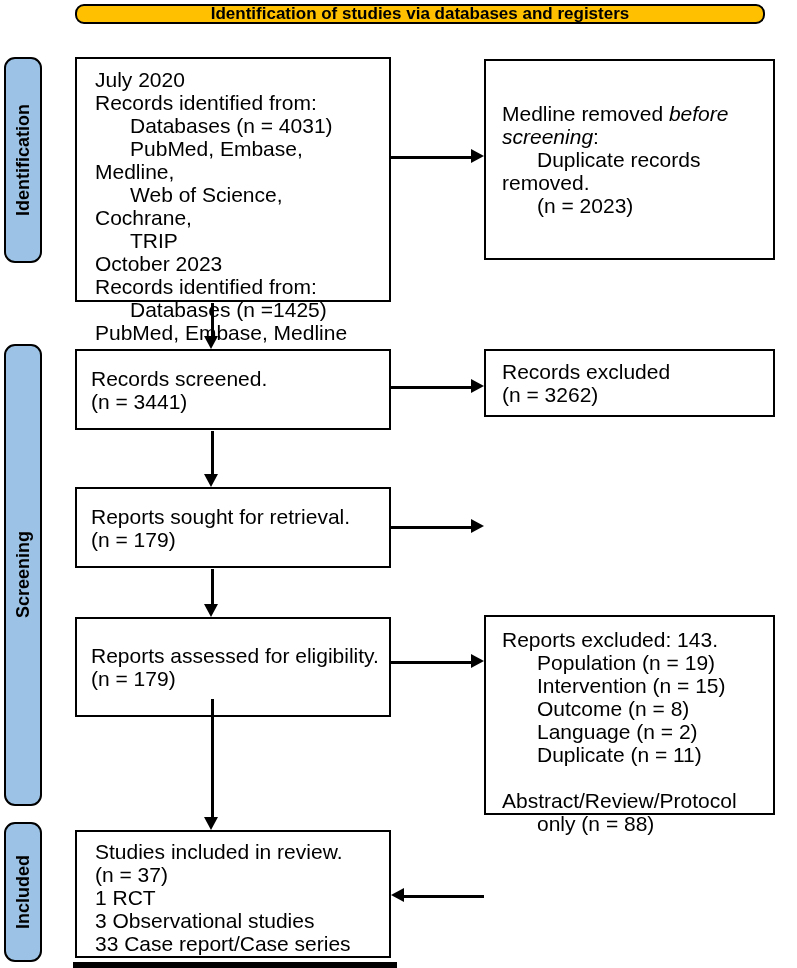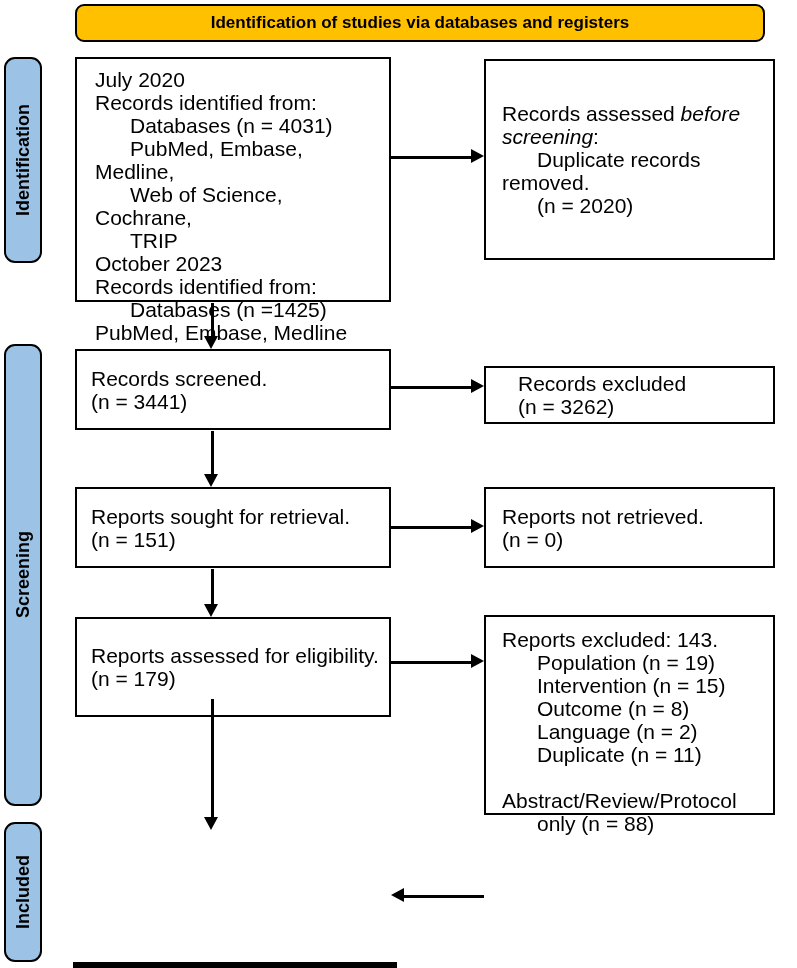--- a/index.html
+++ b/index.html
@@ -6,21 +6,21 @@
   #figure {
     position:relative;
     width:797px; height:968px;
     background:#ffffff;
     font-family:"Liberation Sans", sans-serif;
     color:#000;
     overflow:hidden;
   }
   
   .banner {
-    position:absolute; left:75px; top:4px; width:690px; height:38px;
+    position:absolute; left:75px; top:4px; width:690px; height:20px;
     background:#FFC000; border:2.5px solid #000; border-radius:9px;
     box-sizing:border-box;
     display:flex; align-items:center; justify-content:center;
     font-weight:bold; font-size:17px;
   }
   
   .stage {
     position:absolute; left:4px; width:38px;
     background:#9CC3E6; border:2.5px solid #000; border-radius:11px;
     box-sizing:border-box;
@@ -38,21 +38,21 @@
     position:absolute; background:#fff; border:2.5px solid #000;
     box-sizing:border-box; font-size:21px; line-height:23px;
   }
   .fbox .text { white-space:pre-wrap; }
   .fbox.center { display:flex; align-items:center; }
   .col-l { left:75px;  width:316px; }
   .col-r { left:484px; width:291px; }
   #box-identified       { top:57px;  height:245px; padding:9px 8px 0 18px; }
   #box-removed          { top:59px;  height:201px; padding:0 8px 0 16px; }
   #box-screened         { top:349px; height:81px;  padding:0 8px 0 14px; }
-  #box-excluded         { top:366px; height:58px;  padding:0 8px 0 32px; }
+  #box-excluded         { top:349px; height:68px;  padding:0 8px 0 16px; }
   #box-sought           { top:487px; height:81px;  padding:0 8px 0 14px; }
   #box-not-retrieved    { top:487px; height:81px;  padding:0 8px 0 16px; }
   #box-assessed         { top:617px; height:100px;  padding:0 8px 0 14px; }
   #box-reports-excluded { top:615px; height:200px; padding:11px 24px 0 16px; }
   #box-included-studies { top:830px; height:128px; padding:8px 8px 0 18px; }
   #box-reference        { top:855px; height:88px;  padding:0 8px 0 16px; }
   
   .ar { position:absolute; }
   .ar.right::before {
     content:""; position:absolute; left:0; top:-1px;
@@ -123,60 +123,63 @@
       PubMed, Embase, Medline,
       Web of Science, Cochrane,
       TRIP
 October 2023
 Records identified from:
       Databases (n =1425)
 PubMed, Embase, Medline</div>
   </div>
 
   <div class="fbox col-r center" id="box-removed">
-    <div class="text"><span>Records assessed </span><em>before screening</em><span>:</span><div>      Duplicate records removed.
-      (n = 2020)</div></div>
+    <div class="text"><span>Medline removed </span><em>before screening</em><span>:</span><div>      Duplicate records removed.
+      (n = 2023)</div></div>
   </div>
 
   <div class="fbox col-l center" id="box-screened">
     <div class="text">Records screened.
 (n = 3441)</div>
   </div>
 
   <div class="fbox col-r center" id="box-excluded">
     <div class="text">Records excluded
 (n = 3262)</div>
   </div>
 
   <div class="fbox col-l center" id="box-sought">
     <div class="text">Reports sought for retrieval.
-(n = 151)</div>
+(n = 179)</div>
   </div>
 
-  <div class="fbox col-r center" id="box-not-retrieved">
-    <div class="text">Reports not retrieved.
-(n = 0)</div>
-  </div>
 
   <div class="fbox col-l center" id="box-assessed">
     <div class="text">Reports assessed for eligibility.
 (n = 179)</div>
   </div>
 
   <div class="fbox col-r" id="box-reports-excluded">
     <div class="text">Reports excluded: 143.
       Population (n = 19)
       Intervention (n = 15)
       Outcome (n = 8)
       Language (n = 2)
       Duplicate (n = 11)
       Abstract/Review/Protocol
       only (n = 88)</div>
   </div>
 
+  <div class="fbox col-l" id="box-included-studies">
+    <div class="text">Studies included in review.
+(n = 37)
+1 RCT
+3 Observational studies
+33 Case report/Case series</div>
+  </div>
 
 
   <div class="ar right" id="arrow-identified-removed"></div>
   <div class="ar right" id="arrow-screened-excluded"></div>
   <div class="ar right" id="arrow-sought-notretrieved"></div>
   <div class="ar right" id="arrow-assessed-excluded"></div>
   <div class="ar left" id="arrow-reference-included"></div>
   <div class="ar down" id="arrow-identified-screened"></div>
   <div class="ar down" id="arrow-screened-sought"></div>
   <div class="ar down" id="arrow-sought-assessed"></div>

